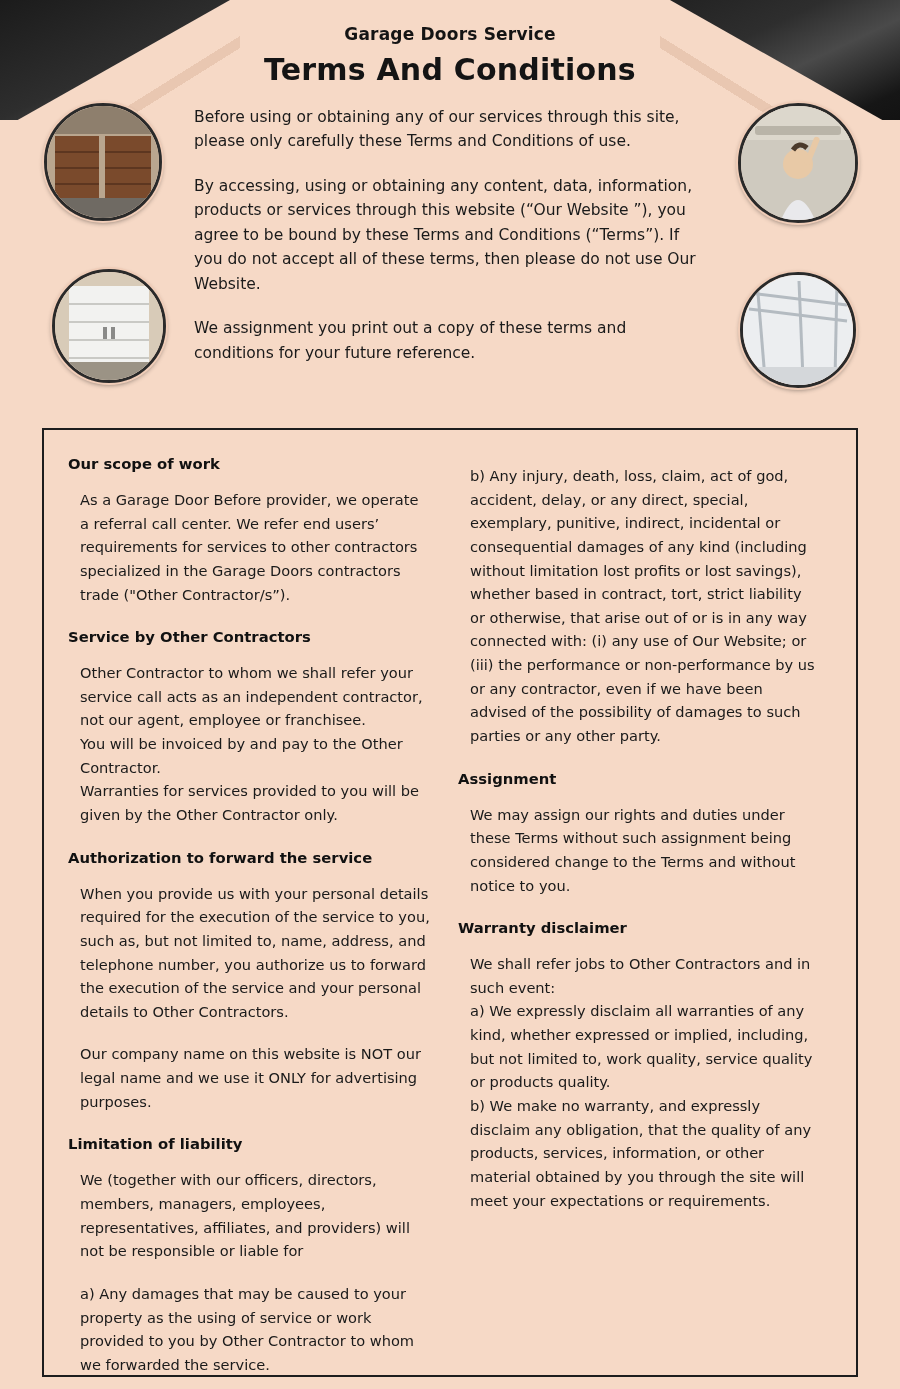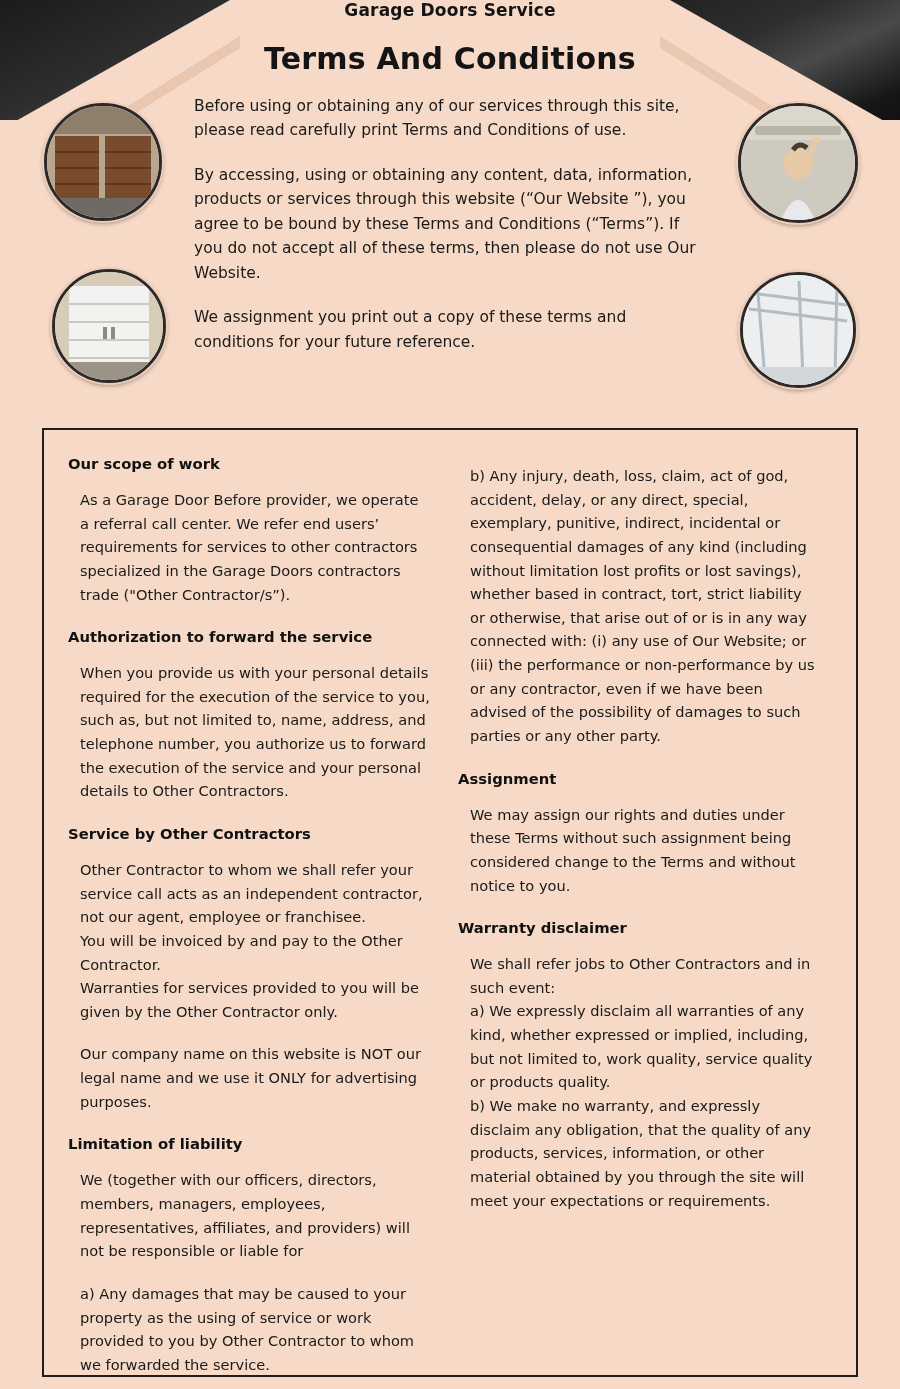--- a/index.html
+++ b/index.html
@@ -62,32 +62,33 @@
   .bevel-r {
     right: 0;
     background: linear-gradient(-148deg, rgba(255,255,255,0) 0 62%, #e9c7b1 62% 66%, rgba(0,0,0,0) 66%);
   }
 
   
   .header {
     position: relative;
     z-index: 3;
     text-align: center;
+    padding-top: 24px;
   }
   .subtitle {
     font-size: 17px;
     font-weight: bold;
     color: #141414;
     letter-spacing: .2px;
   }
   .title {
     font-size: 30px;
     font-weight: bold;
     color: #141414;
-    margin-top: 21px;
+    margin-top: 8px;
     letter-spacing: .2px;
   }
 
   
   .photo {
     position: absolute;
     border-radius: 50%;
     border: 3px solid #2a2a2a;
     box-shadow: 0 0 0 2px #f0cdb8, 0 2px 5px rgba(0,0,0,.45);
     overflow: hidden;
@@ -215,43 +216,43 @@
       <line x1="6" y1="34" x2="104" y2="46"></line>
       <line x1="14" y1="6" x2="22" y2="104"></line>
       <line x1="56" y1="6" x2="60" y2="104"></line>
       <line x1="94" y1="6" x2="92" y2="104"></line>
     </g>
     <rect x="0" y="92" width="110" height="18" fill="#d4d7da"></rect>
   </svg>
 </div>
 
 <div class="intro">
-  <p>Before using or obtaining any of our services through this site, please read carefully print Terms and Conditions of use.</p>
+  <p>Before using or obtaining any of our services through this site, please only carefully these Terms and Conditions of use.</p>
   <p>By accessing, using or obtaining any content, data, information, products or services through this website (“Our Website ”), you agree to be bound by these Terms and Conditions (“Terms”). If you do not accept all of these terms, then please do not use Our Website.</p>
   <p>We assignment you print out a copy of these terms and conditions for your future reference.</p>
 </div>
 
 <div class="terms-box">
   <div class="cols">
     <div class="col">
       <div class="block">
         <h3>Our scope of work</h3>
         <p>As a Garage Door Before provider, we operate a referral call center. We refer end users’ requirements for services to other contractors specialized in the Garage Doors contractors trade ("Other Contractor/s”).</p>
-      </div>
-      <div class="block">
-        <h3>Authorization to forward the service</h3>
-        <p>When you provide us with your personal details required for the execution of the service to you, such as, but not limited to, name, address, and telephone number, you authorize us to forward the execution of the service and your personal details to Other Contractors.</p>
       </div>
       <div class="block">
         <h3>Service by Other Contractors</h3>
         <p style="white-space:pre-line">Other Contractor to whom we shall refer your service call acts as an independent contractor, not our agent, employee or franchisee.
 You will be invoiced by and pay to the Other Contractor.
 Warranties for services provided to you will be given by the Other Contractor only.</p>
       </div>
       <div class="block">
+        <h3>Authorization to forward the service</h3>
+        <p>When you provide us with your personal details required for the execution of the service to you, such as, but not limited to, name, address, and telephone number, you authorize us to forward the execution of the service and your personal details to Other Contractors.</p>
+      </div>
+      <div class="block">
         <p>Our company name on this website is NOT our legal name and we use it ONLY for advertising purposes.</p>
       </div>
       <div class="block">
         <h3>Limitation of liability</h3>
         <p>We (together with our officers, directors, members, managers, employees, representatives, affiliates, and providers) will not be responsible or liable for</p>
       </div>
       <div class="block">
         <p>a) Any damages that may be caused to your property as the using of service or work provided to you by Other Contractor to whom we forwarded the service.</p>
       </div>
     </div>

